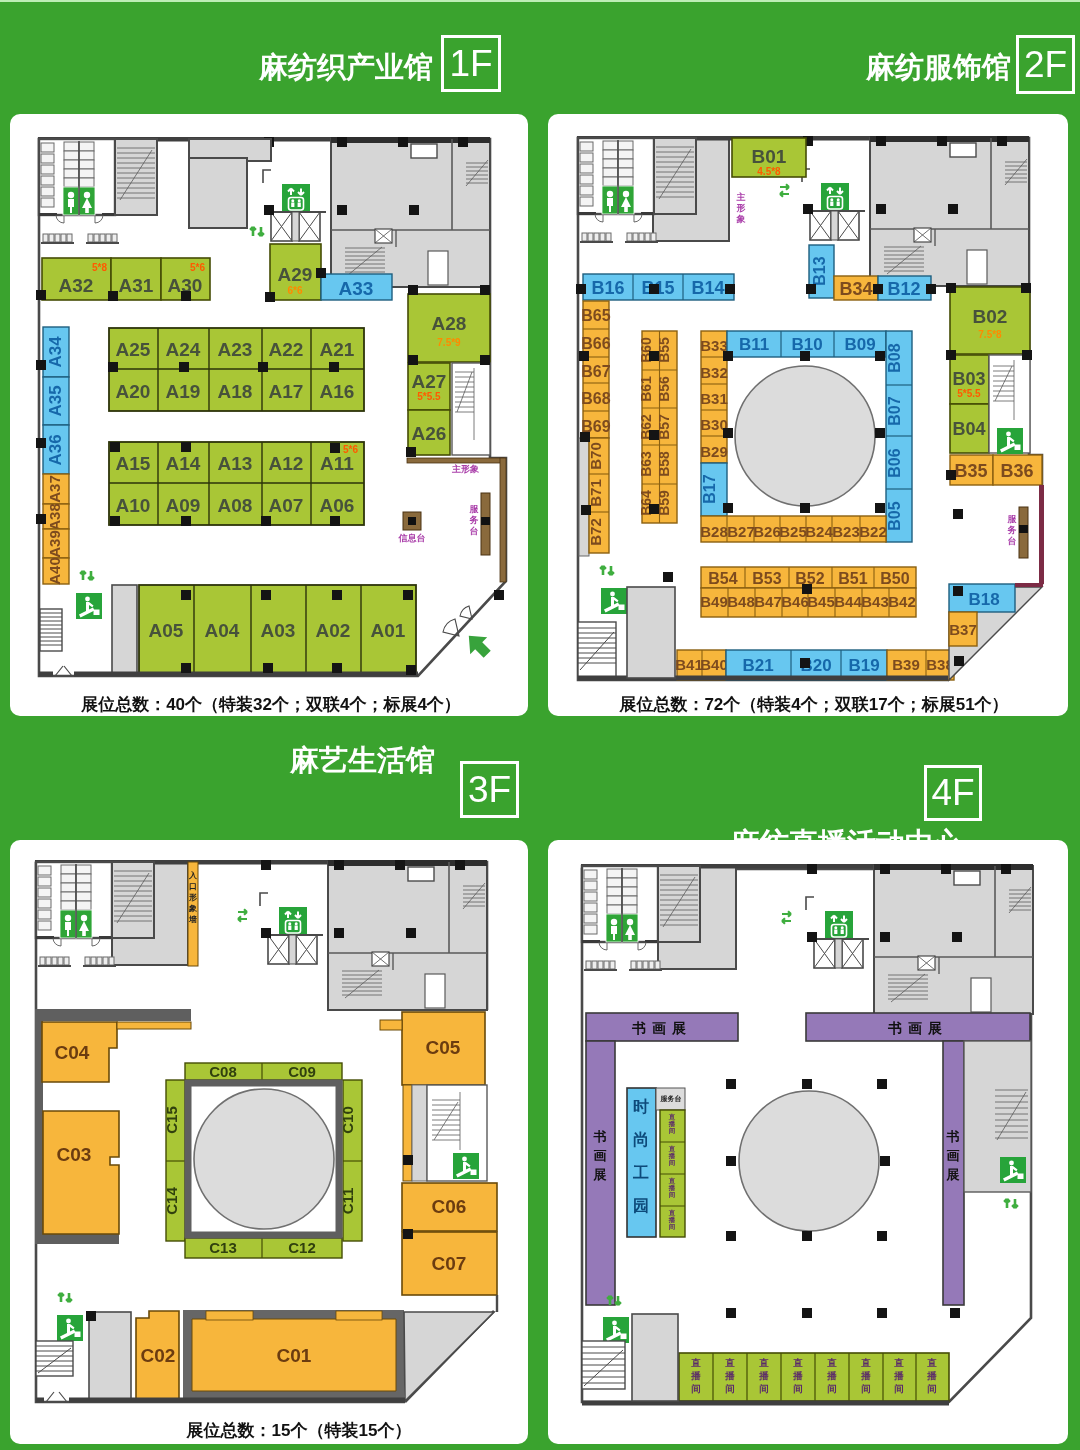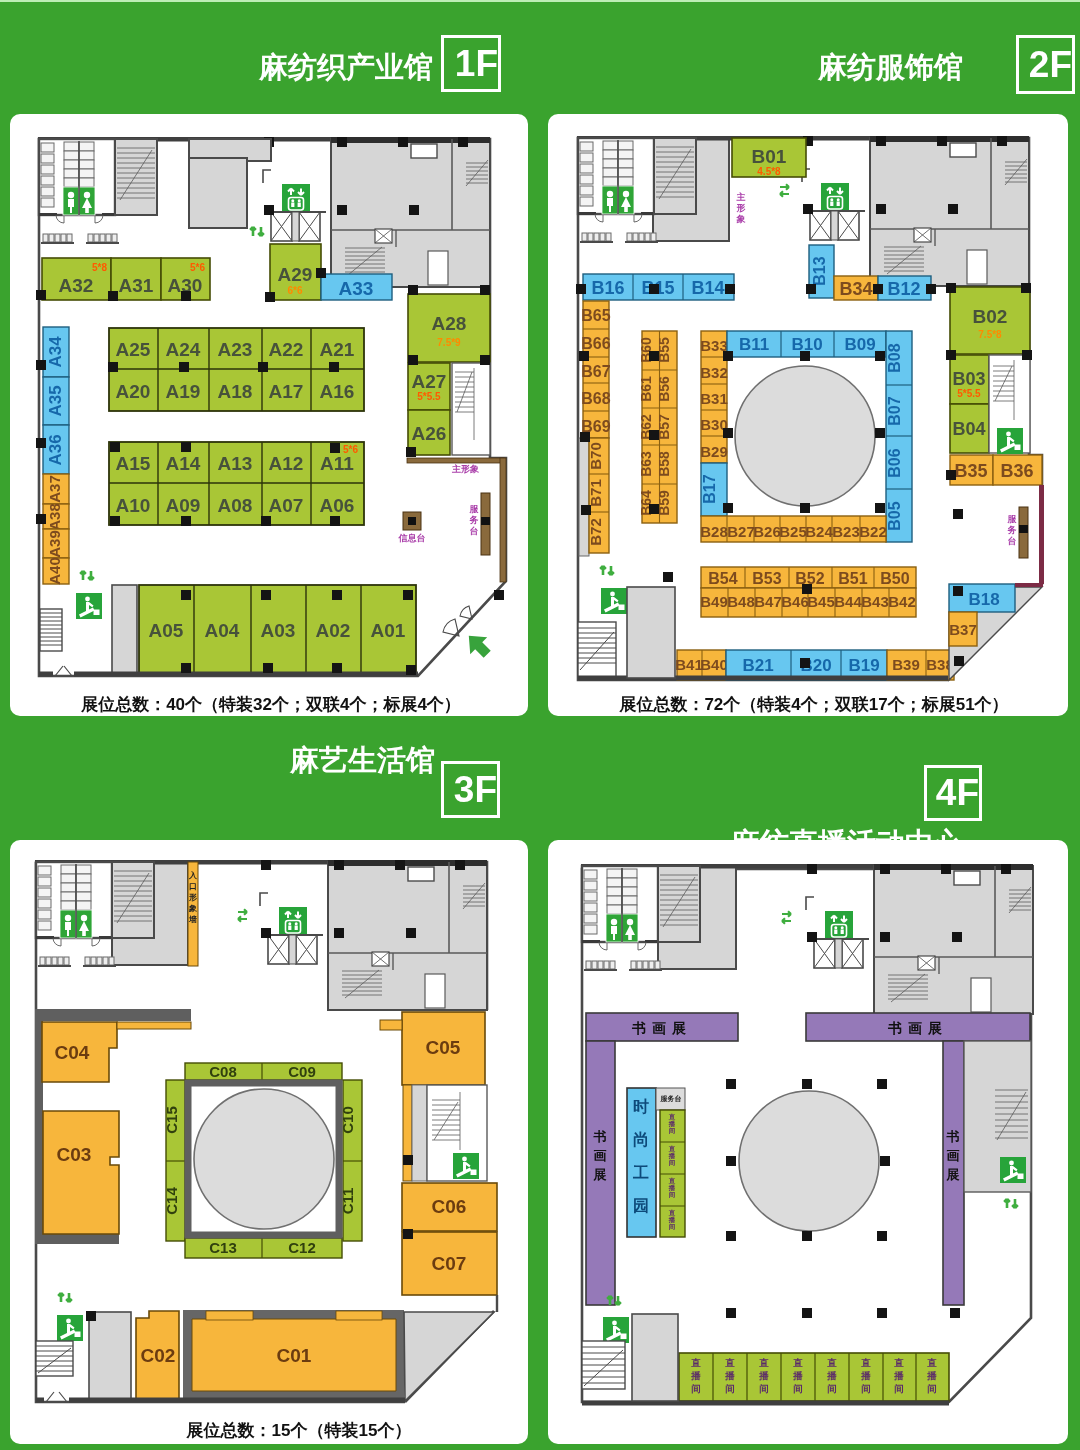--- a/index.html
+++ b/index.html
@@ -1,41 +1,41 @@
 <!DOCTYPE html>
 <html><head>
 <meta charset="utf-8">
 <style>
 html,body{margin:0;padding:0}
 body{width:1080px;height:1450px;background:#3aa32e;font-family:"Liberation Sans",sans-serif;position:relative;overflow:hidden}
 .panel{position:absolute;background:#ffffff;border-radius:10px}
 .title{position:absolute;color:#fff;font-weight:bold;font-size:29px;white-space:nowrap}
-.fbox{position:absolute;border:3px solid #fff;color:#fff;font-weight:bold;font-size:37px;text-align:right}
+.fbox{position:absolute;border:3px solid #fff;color:#fff;font-weight:normal;font-size:37px;text-align:center}
 </style>
 </head>
 <body>
 
 <div style="position:absolute;left:0;top:0;width:1080px;height:2px;background:#bdeeb5"></div>
 
 <div class="panel" style="left:10px;top:114px;width:518px;height:602px"></div>
 
 <div class="panel" style="left:548px;top:114px;width:520px;height:602px"></div>
 
 <div class="panel" style="left:10px;top:840px;width:518px;height:604px"></div>
 
 <div class="panel" style="left:548px;top:840px;width:520px;height:604px"></div>
 
 <div class="title" style="left:259px;top:48px">麻纺织产业馆</div>
 <div class="fbox" style="left:441px;top:35px;width:54px;height:51px;line-height:51px">1F</div>
 
-<div class="title" style="left:818px;top:48px">麻纺服饰馆</div>
+<div class="title" style="left:866px;top:48px">麻纺服饰馆</div>
 <div class="fbox" style="left:1016px;top:35px;width:53px;height:53px;line-height:53px">2F</div>
 
 <div class="title" style="left:290px;top:741px">麻艺生活馆</div>
-<div class="fbox" style="left:441px;top:761px;width:53px;height:51px;line-height:51px">3F</div>
+<div class="fbox" style="left:460px;top:761px;width:53px;height:51px;line-height:51px">3F</div>
 
 <div class="title" style="left:731px;top:824px">麻纺直播活动中心</div>
 <div class="fbox" style="left:924px;top:765px;width:52px;height:50px;line-height:50px">4F</div>
 <svg width="1080" height="1450" viewBox="0 0 1080 1450" style="position:absolute;left:0;top:0" xmlns="http://www.w3.org/2000/svg">
 <defs>
 <g id="pil">
         <rect x="0" y="0" width="10" height="10" fill="#141414"></rect>
       </g>
 <g id="wcpair">
   <rect x="0" y="0" width="16" height="28" fill="#2fa537" stroke="#ffffff" stroke-width="0.8"></rect>

